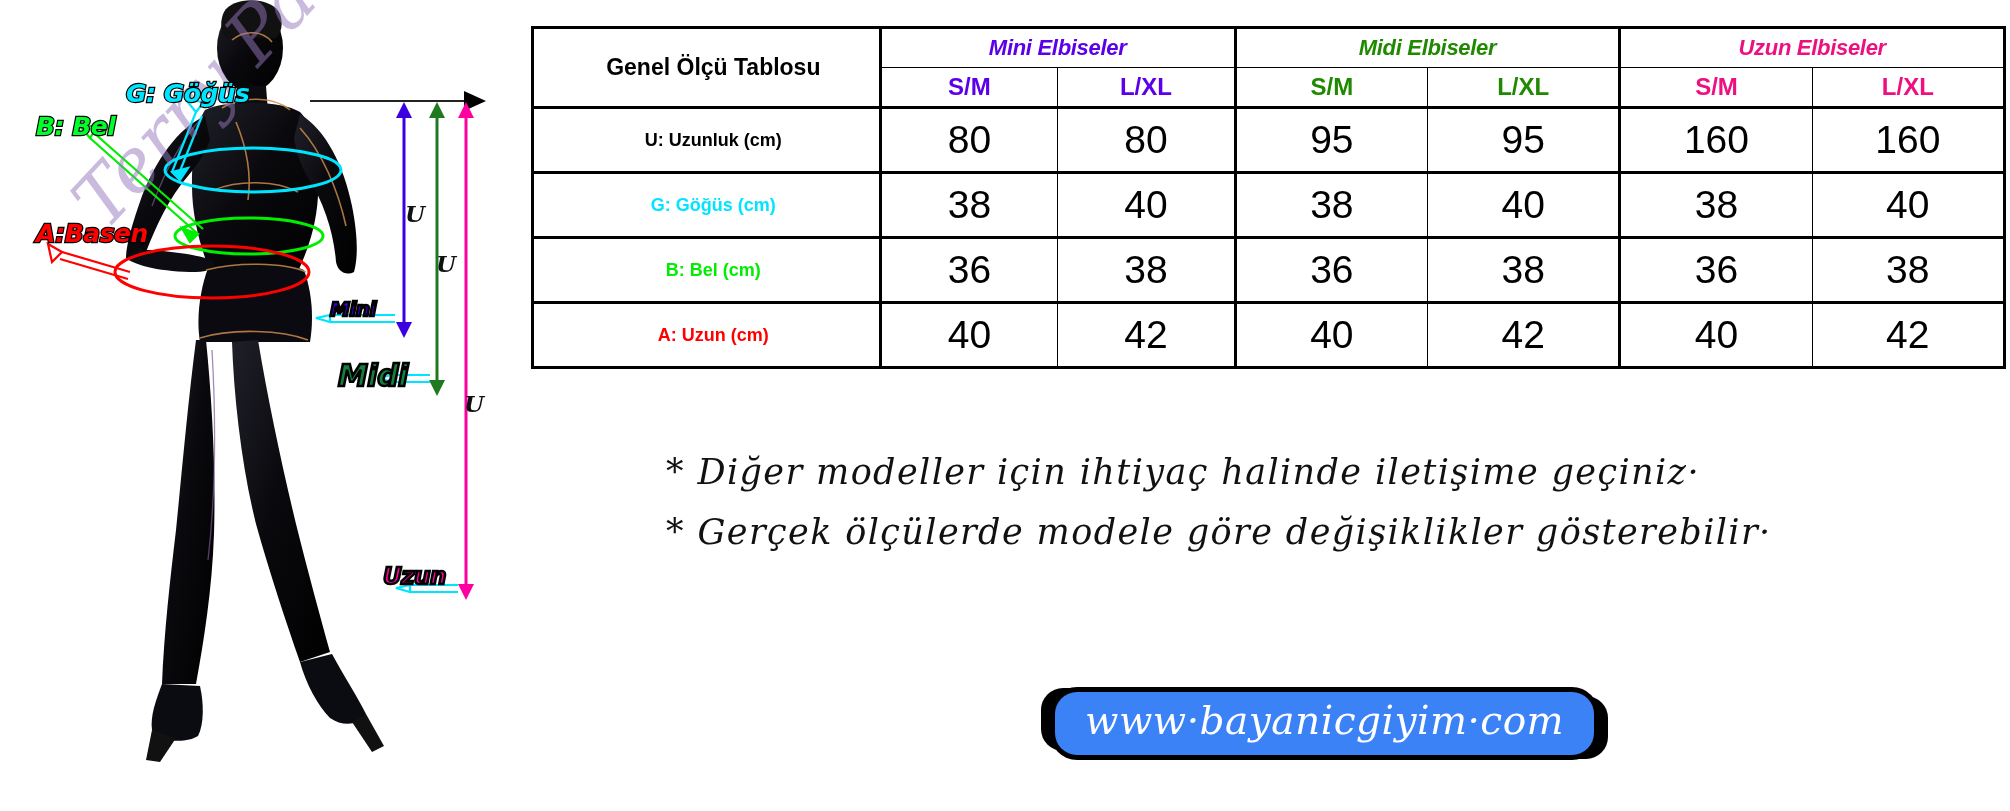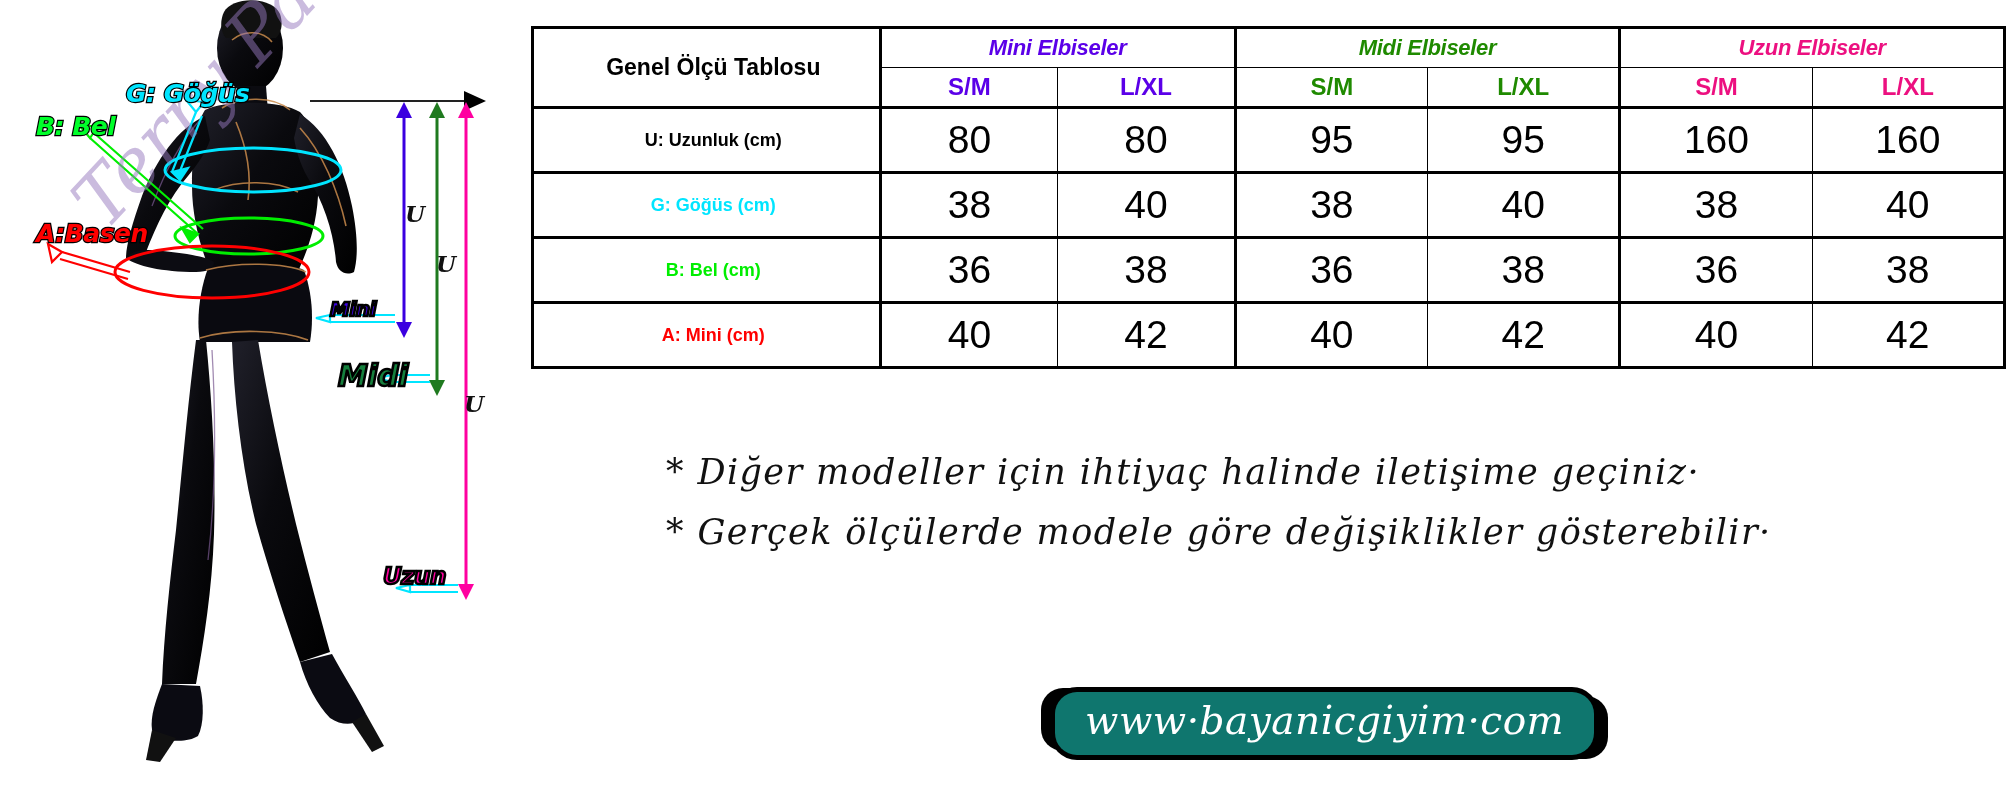--- a/index.html
+++ b/index.html
@@ -156,21 +156,21 @@
     letter-spacing: 1.4px;
     line-height: 1;
     margin-bottom: 25px;
   }
 
   
   #site-banner {
     position: absolute;
     left: 1055px;
     top: 692px;
-    background: #0f766e;
+    background: #3b82f6;
     border-radius: 22px;
     padding: 9px 30px 13px 30px;
     box-shadow:
       0 0 0 5px #000,
       -14px -4px 0 0 #000,
       14px 4px 0 0 #000;
   }
   #site-banner .site-text {
     font-family: "DejaVu Serif", serif;
     font-style: italic;
@@ -376,21 +376,21 @@
           <td class="row-label rl-b t-outer-l row-div">B: Bel (cm)</td>
           <td class="val-cell grp-div row-div">36</td>
           <td class="val-cell row-div">38</td>
           <td class="val-cell grp-div row-div">36</td>
           <td class="val-cell row-div">38</td>
           <td class="val-cell grp-div row-div">36</td>
           <td class="val-cell row-div t-outer-r">38</td>
         </tr>
 
         <tr>
-          <td class="row-label rl-a t-outer-l row-div t-outer-b">A: Mini (cm)</td>
+          <td class="row-label rl-a t-outer-l row-div t-outer-b">A: Uzun (cm)</td>
           <td class="val-cell grp-div row-div t-outer-b">40</td>
           <td class="val-cell row-div t-outer-b">42</td>
           <td class="val-cell grp-div row-div t-outer-b">40</td>
           <td class="val-cell row-div t-outer-b">42</td>
           <td class="val-cell grp-div row-div t-outer-b">40</td>
           <td class="val-cell row-div t-outer-b t-outer-r">42</td>
         </tr>
       </tbody>
     </table>
   </div>

